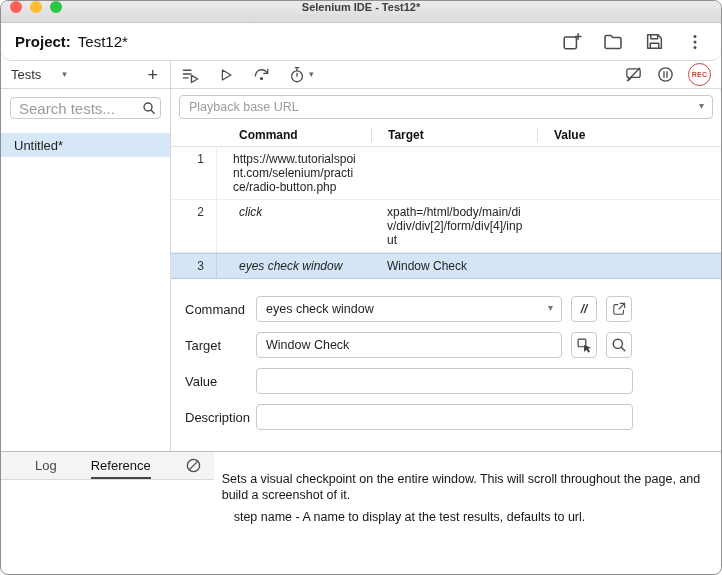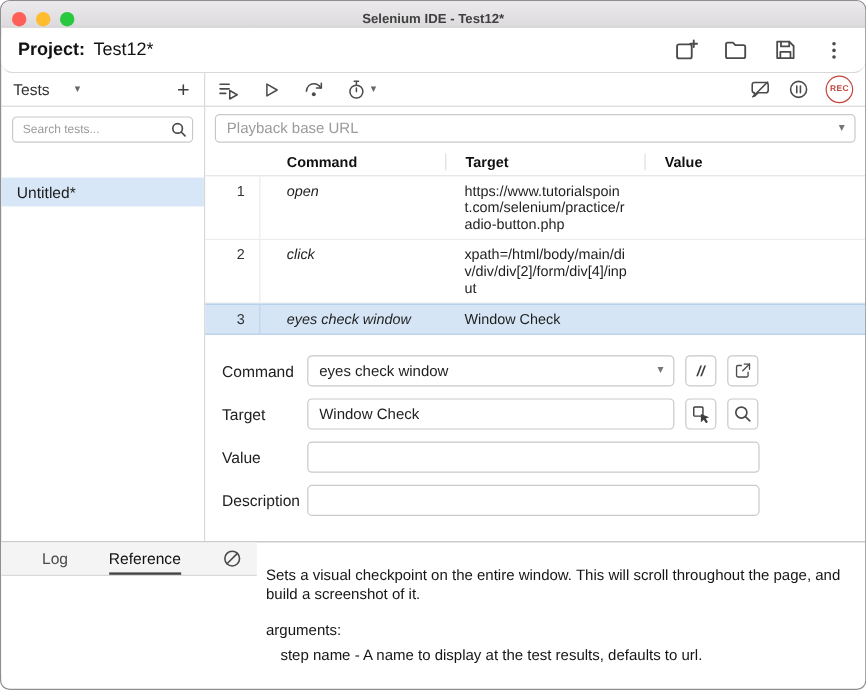--- a/index.html
+++ b/index.html
@@ -3,21 +3,21 @@
 <meta charset="utf-8">
 <style>
   * { box-sizing: border-box; margin: 0; padding: 0; }
   html,body { background:#ffffff; }
   body { font-family:"Liberation Sans", sans-serif; }
   .window { width:722px; height:575px; border:1px solid #8f8f8f; border-radius:8px;
             overflow:hidden; background:#fff; position:relative; }
 
   
   .titlebar { height:22px; background:linear-gradient(#eceaec,#dcdadc);
-              border-bottom:1px solid #c7c5c7; display:flex; align-items:flex-end; position:relative; }
+              border-bottom:1px solid #c7c5c7; display:flex; align-items:flex-start; position:relative; }
   .traffic { display:flex; gap:8px; margin-left:9px; z-index:2; }
   .dot { width:12px; height:12px; border-radius:50%; cursor:pointer; }
   .dot.red{ background:#ff5f57; } .dot.yellow{ background:#febc2e; } .dot.green{ background:#28c840; }
   .win-title { position:absolute; left:0; right:0; text-align:center; font-size:11px;
                font-weight:700; color:#404040; }
 
   
   .app-header { height:38px; display:flex; align-items:center; padding:0 14px;
                 border-bottom:1px solid #d9d9d9; background:#fff;border-radius:10px; }
   .project-title { font-size:15px; color:#121212; }
@@ -31,26 +31,26 @@
   .main { display:flex; height:390px; }
   .sidebar { width:170px; border-right:1px solid #d9d9d9; display:flex; flex-direction:column; flex:none; }
   .sidebar-bar { height:28px; flex:none; display:flex; align-items:center; padding:0 10px;
                  border-bottom:1px solid #d9d9d9; }
   .tests-label { font-size:13px; color:#333; display:flex; align-items:center; gap:21px; cursor:pointer; }
   .caret { font-size:9px; color:#666; line-height:1; }
   .add-test { margin-left:auto; font-size:18px; color:#3f3f3f; cursor:pointer; line-height:1; padding:0 2px; }
   .search-row { padding:8px 9px 6px 9px; }
   .search-box { position:relative; }
   .search-input { width:100%; height:22px; border:1px solid #c9c9c9; border-radius:4px;
-                  padding:0 24px 0 8px; font-size:10px; color:#333; outline:none; font-family:inherit;}
+                  padding:0 24px 0 8px; font-size:15px; color:#333; outline:none; font-family:inherit;}
   .search-input::placeholder { color:#9b9b9b; }
   .search-ic { position:absolute; right:5px; top:4px; }
   .test-list { flex:1; padding-top:8px; }
   .test-item { height:24px; display:flex; align-items:center; padding:0 13px;
-               font-size:13px; color:#1d1d1d; background:#d8e7f7; cursor:pointer;margin-top:15px; }
+               font-size:13px; color:#1d1d1d; background:#d8e7f7; cursor:pointer; }
 
   
   .content { flex:1; display:flex; flex-direction:column; min-width:0; }
   .toolbar { height:28px; flex:none; display:flex; align-items:center; padding:0 10px;
              border-bottom:1px solid #d9d9d9; gap:17px; }
   .tb-btn { display:flex; align-items:center; justify-content:center; cursor:pointer; }
   .timer-group { display:flex; align-items:center; gap:3px; cursor:pointer; }
   .toolbar-right { margin-left:auto; display:flex; gap:13px; align-items:center; }
   .rec-btn { width:23px; height:23px; border:1.5px solid #c2463c; border-radius:50%;
              color:#c2463c; font-size:7px; font-weight:700; display:flex; align-items:center;
@@ -236,21 +236,20 @@
       <div class="cmd-table">
         <div class="t-head">
           <div></div>
           <div class="th">Command</div>
           <div class="sep">Target</div>
           <div class="sep">Value</div>
         </div>
 
         <div class="t-row">
           <div class="num">1</div>
-          <div class="cmd">open</div>
           <div class="tgt">https://www.tutorialspoint.com/selenium/practice/radio-button.php</div>
           <div class="val"></div>
         </div>
 
         <div class="t-row">
           <div class="num">2</div>
           <div class="cmd">click</div>
           <div class="tgt">xpath=/html/body/main/div/div/div[2]/form/div[4]/input</div>
           <div class="val"></div>
         </div>
@@ -323,18 +322,17 @@
       <div class="tab active">Reference</div>
       <div class="tab-clear">
         <svg class="icn" width="17" height="17" viewBox="0 0 18 18">
             <circle cx="9" cy="9" r="6.5"></circle>
             <path d="M4.4 13.6L13.6 4.4"></path>
           </svg>
       </div>
     </div>
     <div class="ref-body">
       <div class="ref-desc">Sets a visual checkpoint on the entire window. This will scroll throughout the page, and build a screenshot of it.</div>
-      <div class="ref-args">arguments:</div>
       <div class="ref-arg">step name - A name to display at the test results, defaults to url.</div>
     </div>
   </div>
 
 </div>
 
 </body></html>

